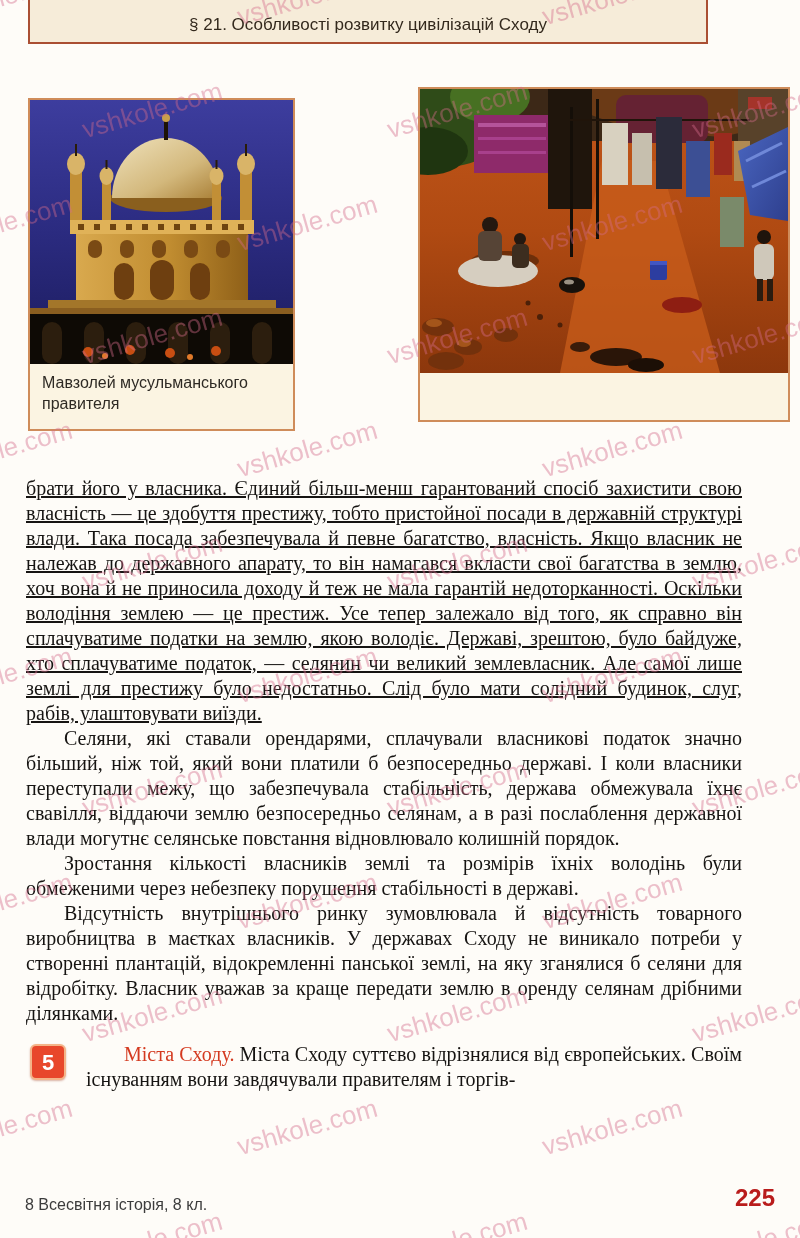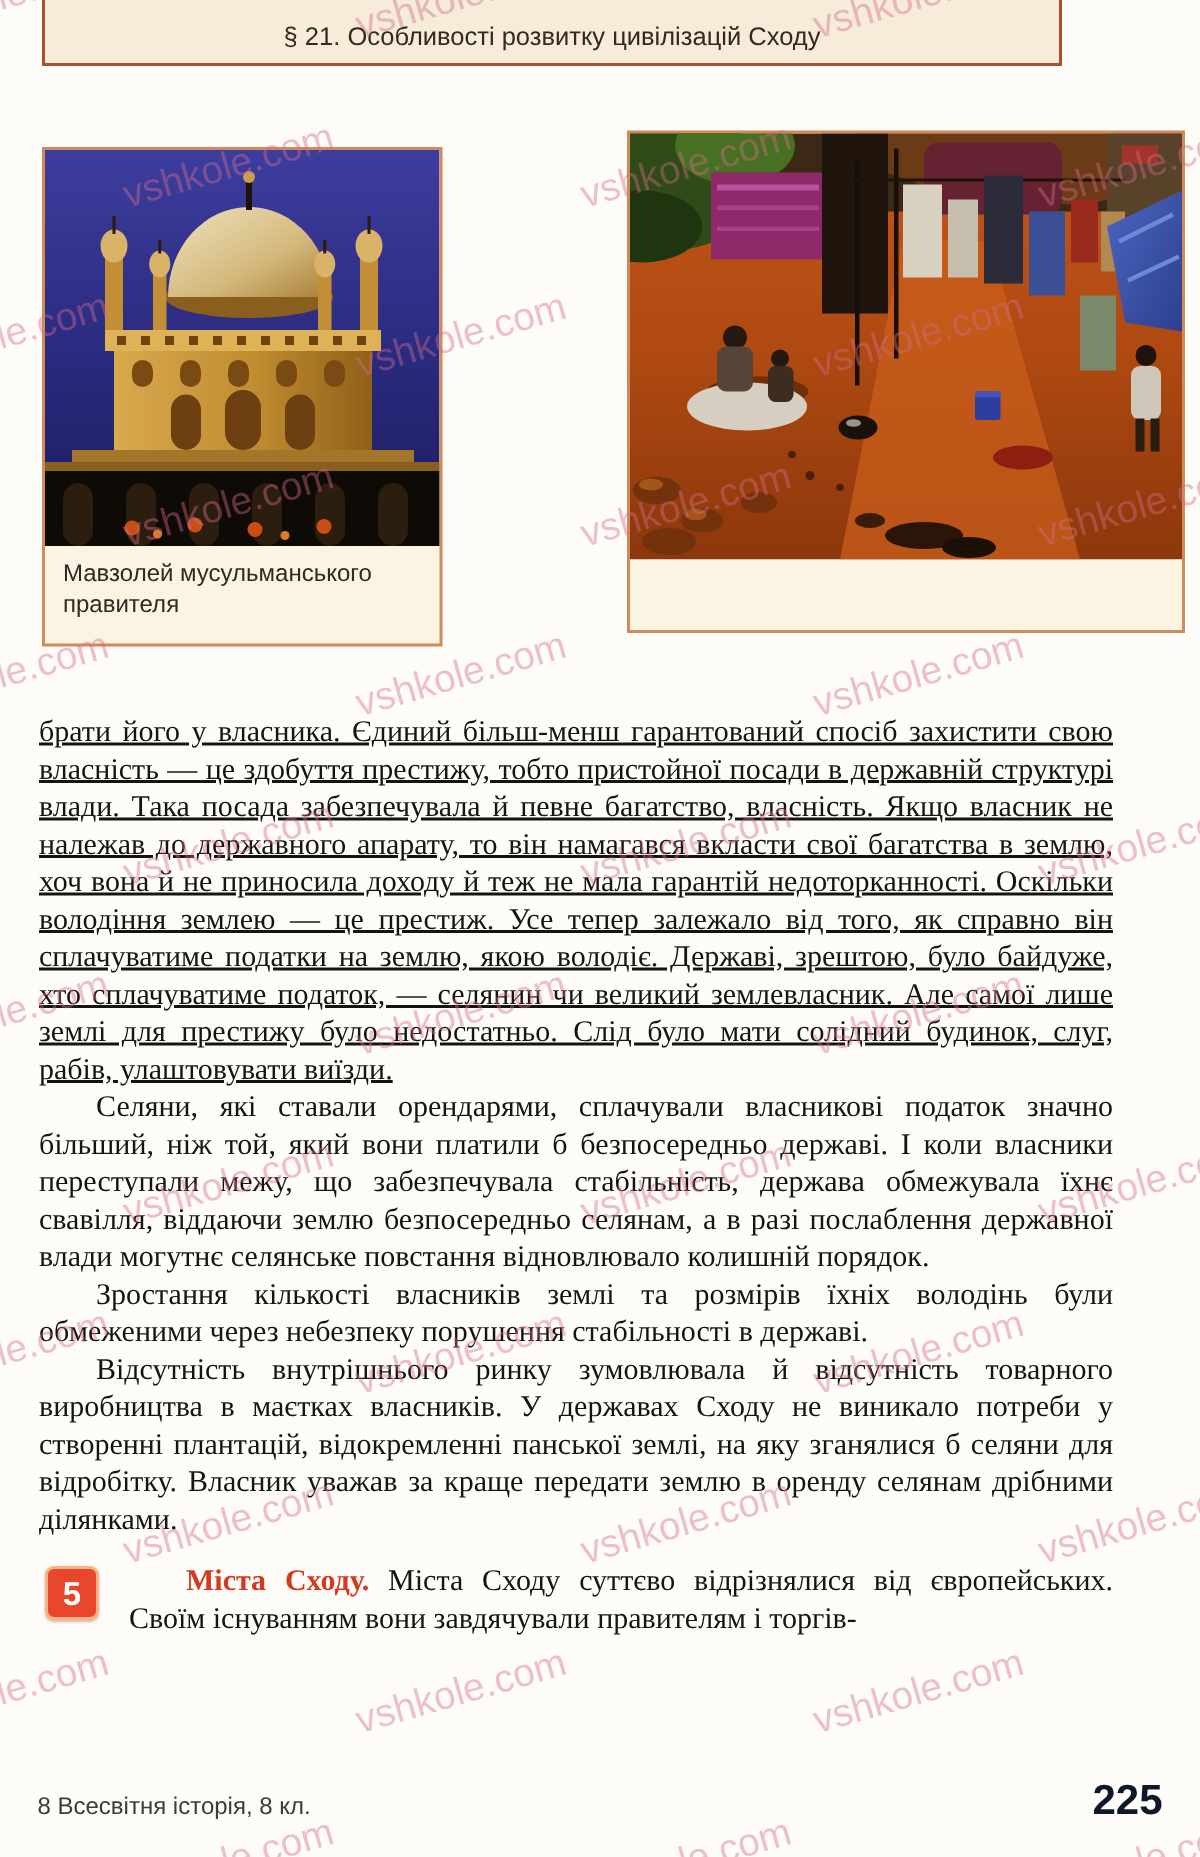--- a/index.html
+++ b/index.html
@@ -38,30 +38,30 @@
   .section{position:relative;margin-top:16px;padding-left:60px;min-height:46px;}
   .sec-num{
     position:absolute;left:4px;top:2px;width:36px;height:36px;
     background:#e8472b;border:2px solid #f4b488;border-radius:6px;
     box-sizing:border-box;color:#fff;
     font-family:"Liberation Sans",sans-serif;font-weight:bold;font-size:22px;
     display:flex;align-items:center;justify-content:center;
     box-shadow:0 1px 2px rgba(150,40,10,.35);
   }
   .sec-para{margin:0;text-align:justify;}
-  .sec-title{color:#d43a20;font-weight:bold;}
+  .sec-title{color:#d43a20;font-weight:normal;}
   
   .footnote{
     position:absolute;left:25px;top:1196px;
     font-family:"Liberation Sans",sans-serif;font-size:16px;color:#3c3c3c;
   }
   .pagenum{
     position:absolute;right:25px;top:1184px;
     font-family:"Liberation Sans",sans-serif;font-weight:bold;
-    font-size:28px;color:#0f172a;margin-left:10px;
+    font-size:24px;color:#b91c1c;margin-left:10px;
   }
   
   .wm-layer{position:absolute;inset:0;pointer-events:none;z-index:50;}
   .wm{
     position:absolute;white-space:nowrap;
     font-family:"Liberation Sans",sans-serif;font-size:26px;
     color:rgba(213,107,139,.42);
     transform:rotate(-16deg);
   }
 </style>

